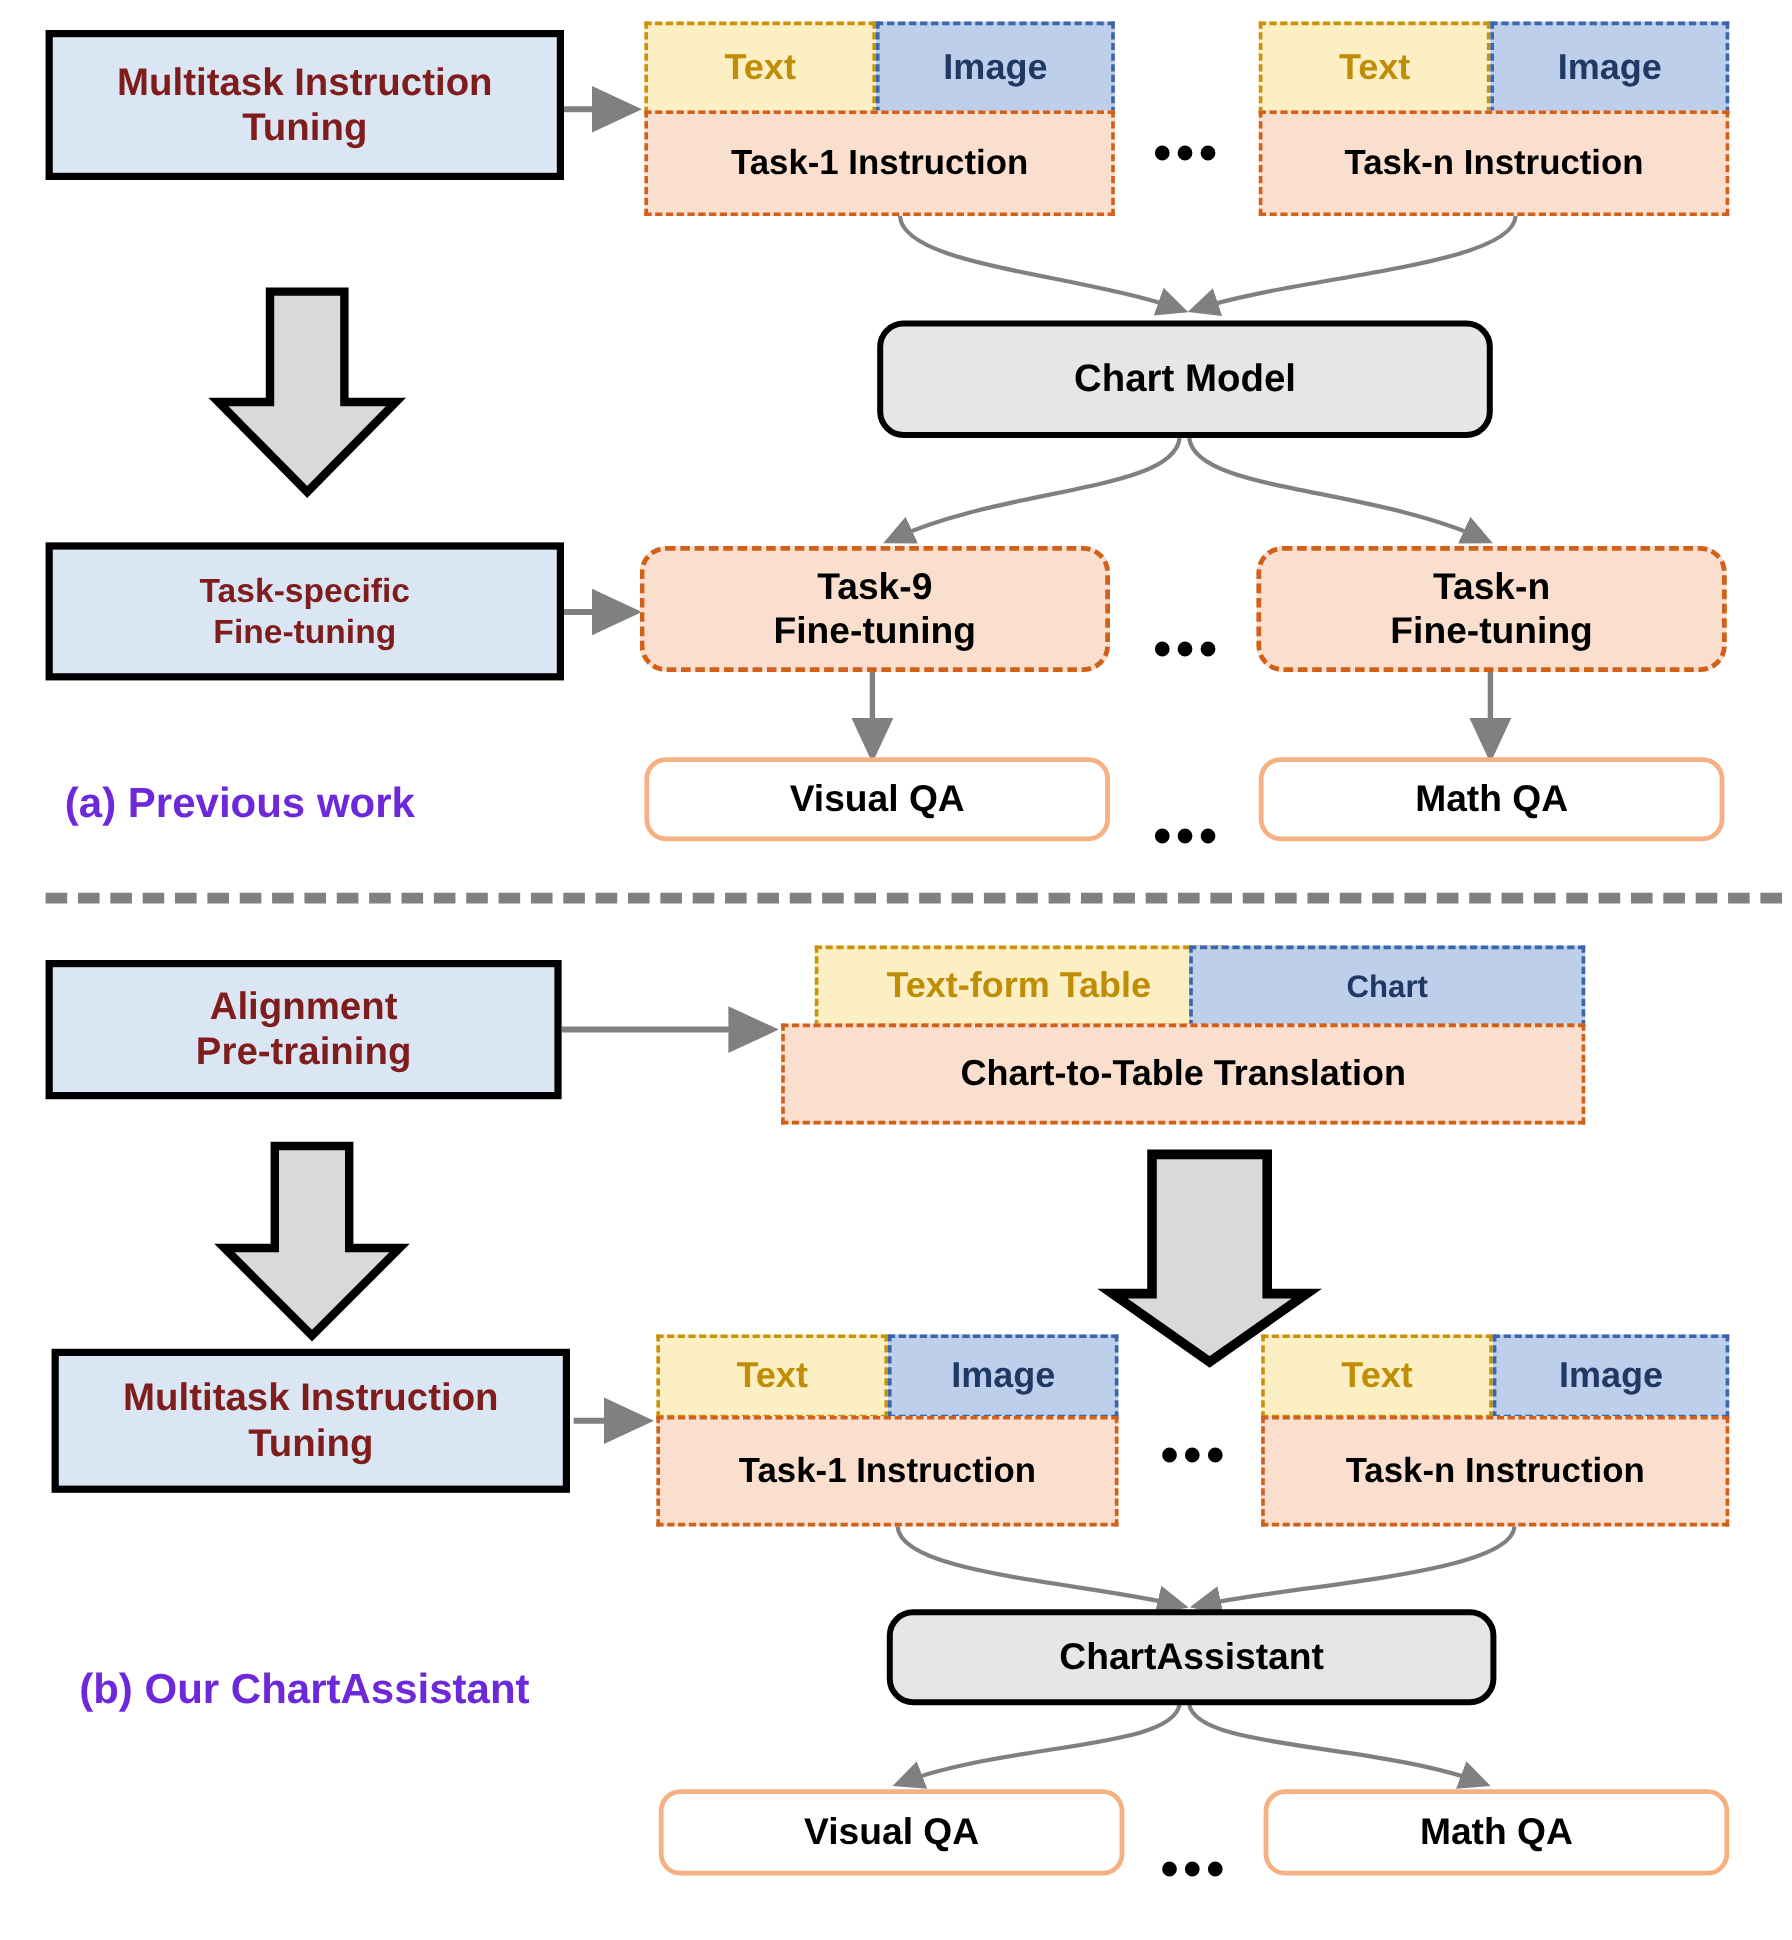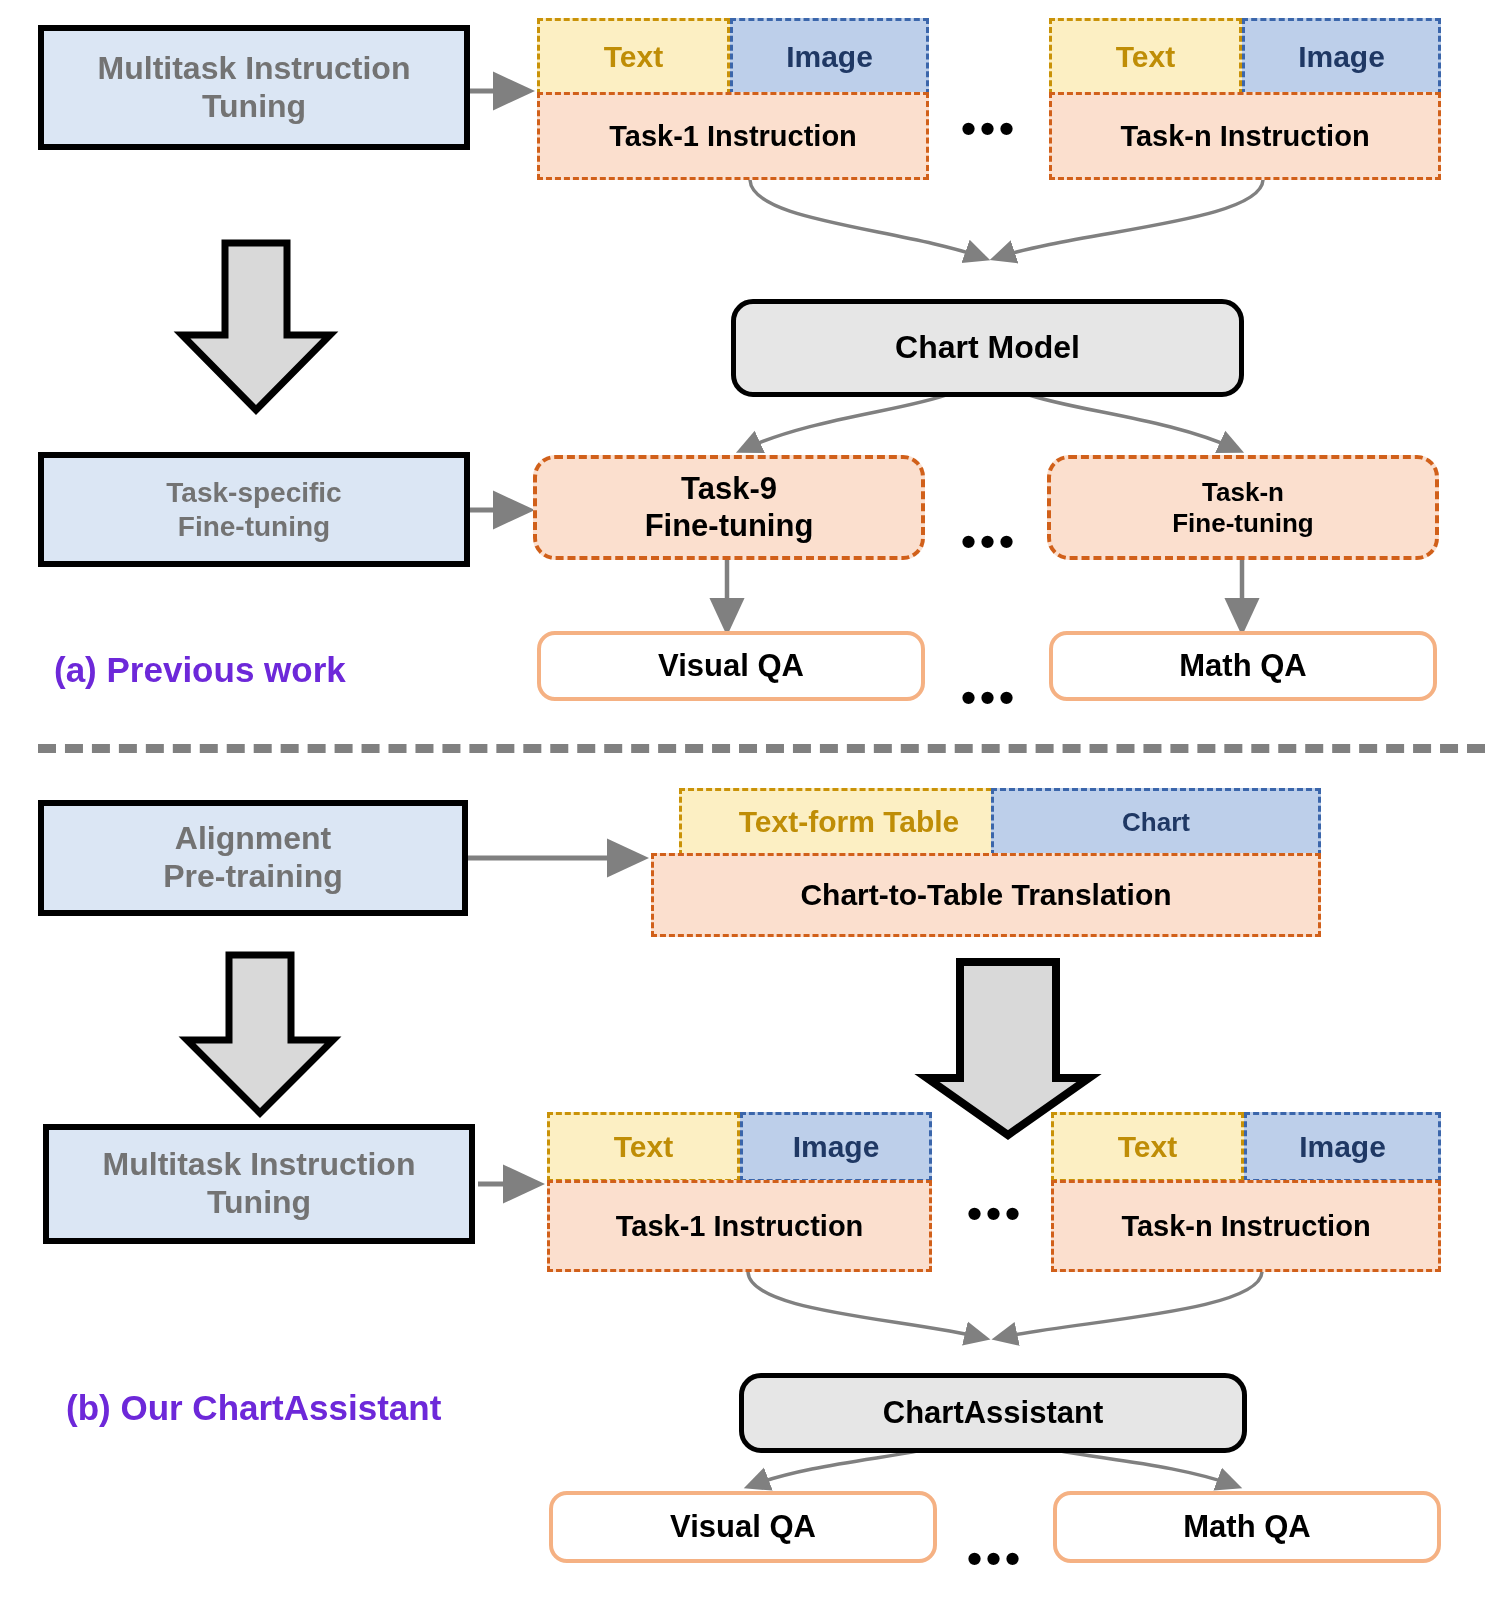--- a/index.html
+++ b/index.html
@@ -3,31 +3,31 @@
 <meta charset="utf-8">
 <style>
   html,body{margin:0;padding:0;background:#ffffff;}
   body{font-family:"Liberation Sans", sans-serif;}
   #canvas{position:relative;width:1493px;height:1617px;background:#fff;overflow:hidden;}
 
   .box{position:absolute;box-sizing:border-box;display:flex;align-items:center;
        justify-content:center;text-align:center;line-height:1.18;}
 
   
-  .stage{background:#dbe6f4;border:6px solid #000;color:#737373;font-weight:bold;}
+  .stage{background:#dbe6f4;border:6px solid #000;color:#7f1d1d;font-weight:bold;}
 
   
   .chip-text{background:#fcefc3;border:3px dashed #c99208;color:#bf8d06;font-weight:bold;}
   
   .chip-image{background:#bdcfea;border:3px dashed #3b66ab;color:#1f3864;font-weight:bold;}
   
   .band{background:#fbdfce;border:3px dashed #d1601a;color:#000;font-weight:bold;}
 
   
-  .model{background:#e6e6e6;border:5px solid #000;border-radius:22px;color:#000;font-weight:bold;margin-top:32px;}
+  .model{background:#e6e6e6;border:5px solid #000;border-radius:22px;color:#000;font-weight:bold;}
 
   
   .ft{background:#fbdfce;border:4px dashed #d1601a;border-radius:22px;color:#000;font-weight:bold;}
 
   
   .qa{background:#ffffff;border:4px solid #f5b183;border-radius:18px;color:#000;font-weight:bold;}
 
   .caption{position:absolute;font-weight:bold;color:#6d28d9;white-space:nowrap;}
   .dots{position:absolute;font-weight:bold;color:#000;letter-spacing:4px;line-height:1;}
 
@@ -147,21 +147,21 @@
 
   <div class="box ft" style="left:533px;top:455px;width:392px;height:105px;font-size:31px;">
     <span>
       <span>Task-9</span><br>
       <span>Fine-tuning</span>
     </span>
   </div>
 
   <div class="dots" style="left:961px;top:520px;font-size:43px;">•••</div>
 
-  <div class="box ft" style="left:1047px;top:455px;width:392px;height:105px;font-size:26px;">
+  <div class="box ft" style="left:1047px;top:455px;width:392px;height:105px;font-size:31px;">
     <span>
       <span>Task-n</span><br>
       <span>Fine-tuning</span>
     </span>
   </div>
 
   <div class="box qa" style="left:537px;top:631px;width:388px;height:70px;font-size:31px;">Visual QA</div>
 
   <div class="dots" style="left:961px;top:676px;font-size:43px;">•••</div>
 

